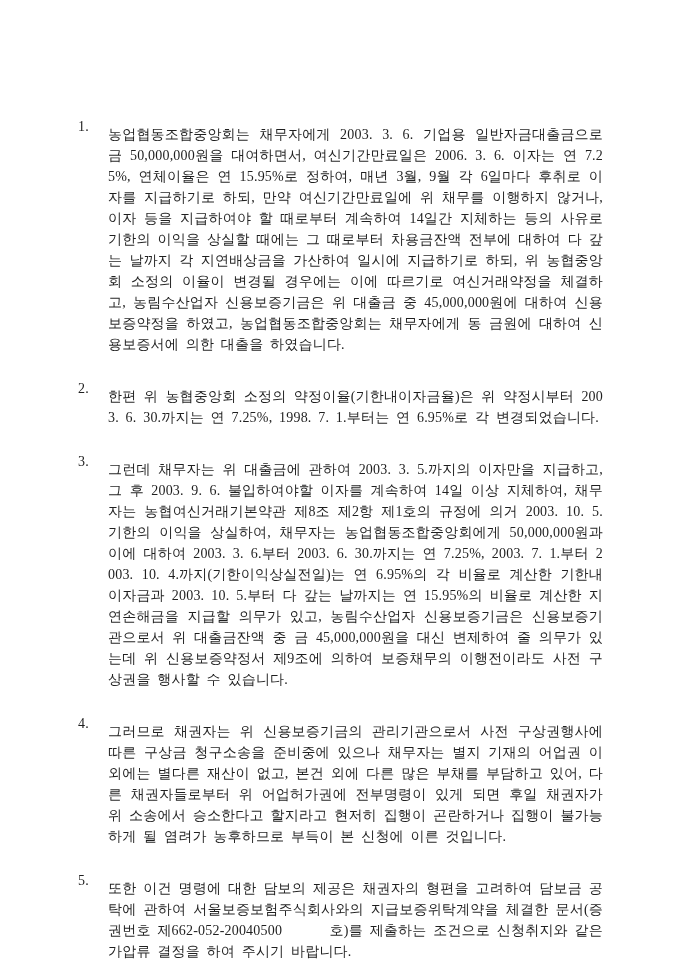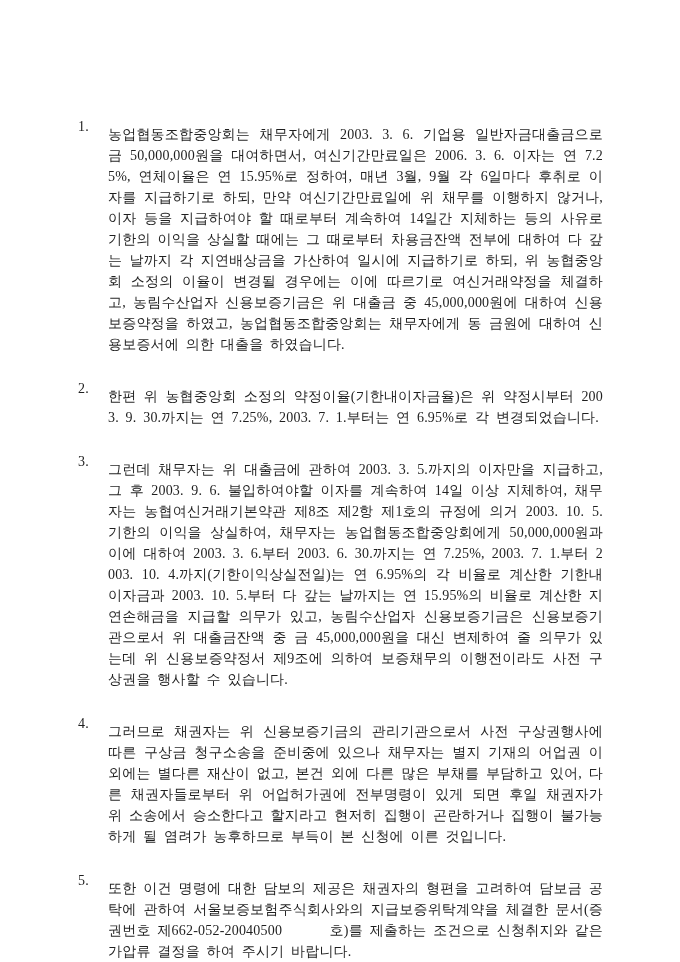--- a/index.html
+++ b/index.html
@@ -53,21 +53,21 @@
 <div class="page">
   <div class="doc-body">
 
     <div class="para">
       <span class="num">1.</span>
       <p class="text">농업협동조합중앙회는 채무자에게 2003. 3. 6. 기업용 일반자금대출금으로 금 50,000,000원을 대여하면서, 여신기간만료일은 2006. 3. 6. 이자는 연 7.25%, 연체이율은 연 15.95%로 정하여, 매년 3월, 9월 각 6일마다 후취로 이자를 지급하기로 하되, 만약 여신기간만료일에 위 채무를 이행하지 않거나, 이자 등을 지급하여야 할 때로부터 계속하여 14일간 지체하는 등의 사유로 기한의 이익을 상실할 때에는 그 때로부터 차용금잔액 전부에 대하여 다 갚는 날까지 각 지연배상금을 가산하여 일시에 지급하기로 하되, 위 농협중앙회 소정의 이율이 변경될 경우에는 이에 따르기로 여신거래약정을 체결하고, 농림수산업자 신용보증기금은 위 대출금 중 45,000,000원에 대하여 신용보증약정을 하였고, 농업협동조합중앙회는 채무자에게 동 금원에 대하여 신용보증서에 의한 대출을 하였습니다.</p>
     </div>
 
     <div class="para">
       <span class="num">2.</span>
-      <p class="text">한편 위 농협중앙회 소정의 약정이율(기한내이자금율)은 위 약정시부터 2003. 9. 30.까지는 연 7.25%, 2003. 7. 1.부터는 연 6.95%로 각 변경되었습니다.</p>
+      <p class="text">한편 위 농협중앙회 소정의 약정이율(기한내이자금율)은 위 약정시부터 2003. 6. 30.까지는 연 7.25%, 1998. 7. 1.부터는 연 6.95%로 각 변경되었습니다.</p>
     </div>
 
     <div class="para">
       <span class="num">3.</span>
       <p class="text">그런데 채무자는 위 대출금에 관하여 2003. 3. 5.까지의 이자만을 지급하고, 그 후 2003. 9. 6. 불입하여야할 이자를 계속하여 14일 이상 지체하여, 채무자는 농협여신거래기본약관 제8조 제2항 제1호의 규정에 의거 2003. 10. 5. 기한의 이익을 상실하여, 채무자는 농업협동조합중앙회에게 50,000,000원과 이에 대하여 2003. 3. 6.부터 2003. 6. 30.까지는 연 7.25%, 2003. 7. 1.부터 2003. 10. 4.까지(기한이익상실전일)는 연 6.95%의 각 비율로 계산한 기한내이자금과 2003. 10. 5.부터 다 갚는 날까지는 연 15.95%의 비율로 계산한 지연손해금을 지급할 의무가 있고, 농림수산업자 신용보증기금은 신용보증기관으로서 위 대출금잔액 중 금 45,000,000원을 대신 변제하여 줄 의무가 있는데 위 신용보증약정서 제9조에 의하여 보증채무의 이행전이라도 사전 구상권을 행사할 수 있습니다.</p>
     </div>
 
     <div class="para">
       <span class="num">4.</span>
       <p class="text">그러므로 채권자는 위 신용보증기금의 관리기관으로서 사전 구상권행사에 따른 구상금 청구소송을 준비중에 있으나 채무자는 별지 기재의 어업권 이외에는 별다른 재산이 없고, 본건 외에 다른 많은 부채를 부담하고 있어, 다른 채권자들로부터 위 어업허가권에 전부명령이 있게 되면 후일 채권자가 위 소송에서 승소한다고 할지라고 현저히 집행이 곤란하거나 집행이 불가능하게 될 염려가 농후하므로 부득이 본 신청에 이른 것입니다.</p>

